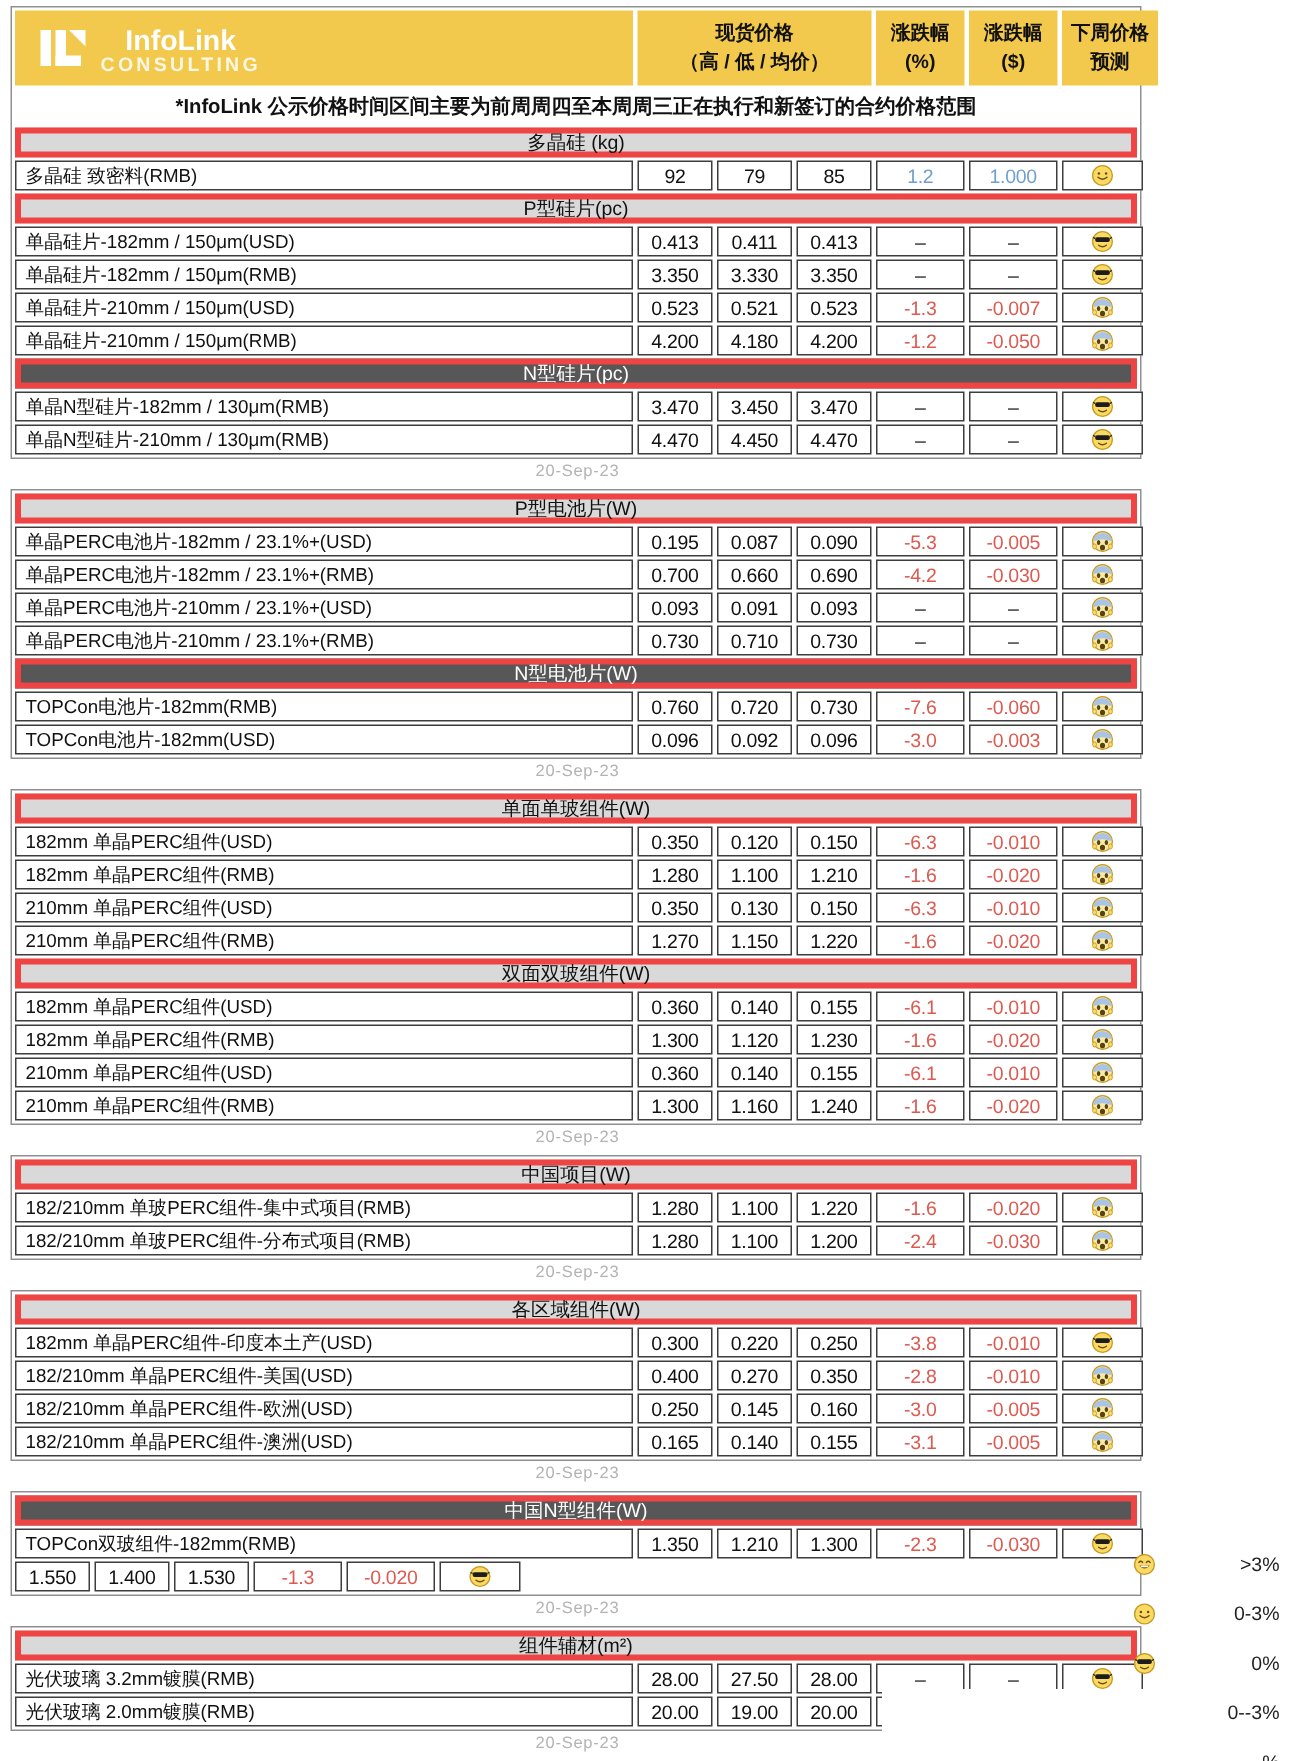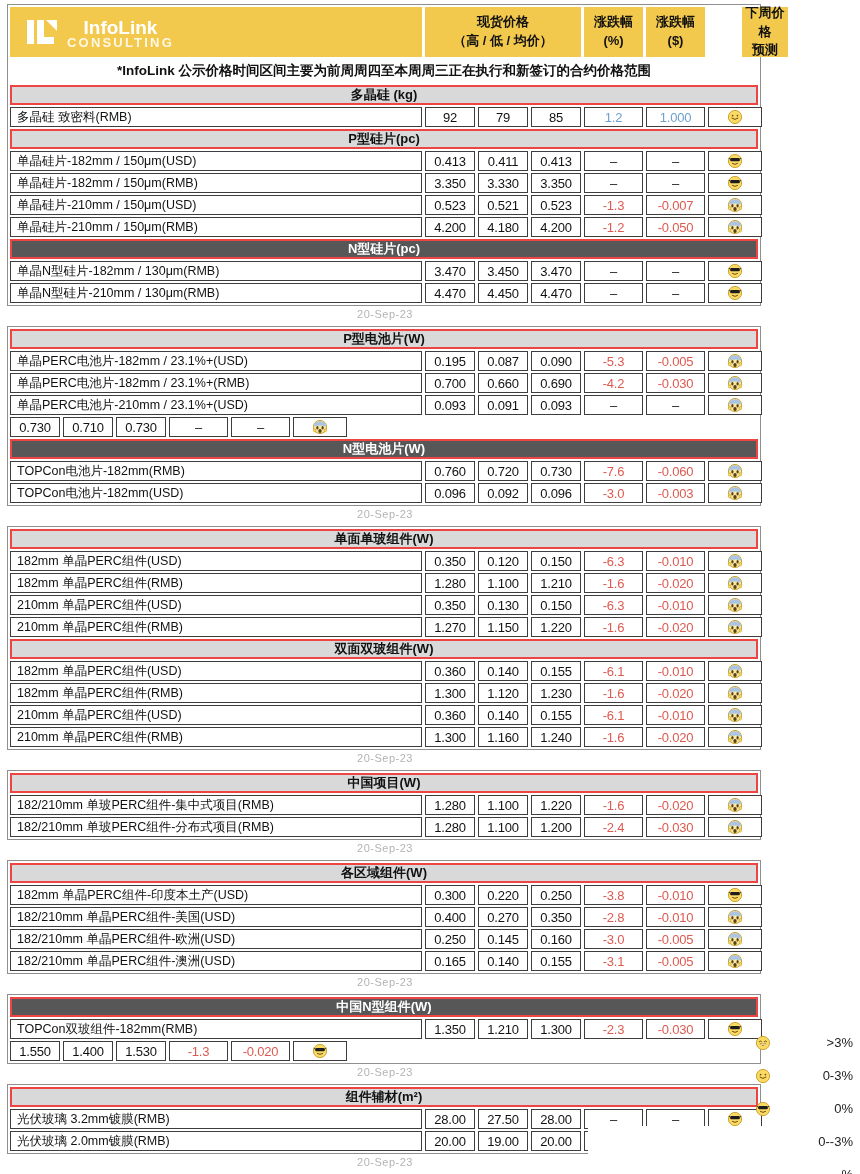--- a/index.html
+++ b/index.html
@@ -10,28 +10,28 @@
   .block{border:1px solid #8f8f8f;background:#fff;padding:2px;display:flex;flex-direction:column;gap:2px;}
   .sections{display:flex;flex-direction:column;gap:2px;}
   .ts{font-size:11px;color:#b3b3b3;margin:2px 0 5px 2px;height:13px;line-height:13px;letter-spacing:.5px;}
   
   .banner{display:flex;gap:3px;height:50px;}
   .bcell{background:var(--c-accent,#F2C94D);display:flex;flex-direction:column;align-items:center;justify-content:center;
          font-weight:bold;font-size:13px;line-height:1.45;box-sizing:border-box;}
   .logo-cell{width:412px;flex:none;flex-direction:row;justify-content:flex-start;padding-left:16px;gap:9px;}
   .c-spot{width:156px;flex:none;}
   .c-pct,.c-usd{width:59px;flex:none;}
-  .c-emo{width:46px;flex:none;margin-left:34px;}
+  .c-emo{width:64px;flex:none;}
   .brand{color:#fff;font-size:19px;font-weight:bold;line-height:20px;}
   .sub{color:rgba(255,255,255,.85);font-size:13px;letter-spacing:2.2px;font-weight:bold;line-height:9px;}
   
   .note{height:24px;display:flex;align-items:center;justify-content:center;font-weight:bold;font-size:13.5px;}
   
-  .section-header{height:20px;box-sizing:border-box;border:2px solid #ef4444;display:flex;align-items:center;
-                  justify-content:center;font-weight:bold;font-size:13px;}
+  .section-header{height:20px;box-sizing:border-box;border:4px solid #ef4444;display:flex;align-items:center;
+                  justify-content:center;font-weight:normal;font-size:13px;}
   .section-header.light{background:var(--c-light,#D9D9D9);color:#111;}
   .section-header.dark{background:var(--c-dark,#575757);color:#fff;}
   .row{display:flex;gap:3px;}
   .cell{box-sizing:border-box;border:1px solid #3d3d3d;height:20px;background:#fff;display:flex;
         align-items:center;justify-content:center;font-size:13px;letter-spacing:-.2px;}
   .cell.name{width:412px;flex:none;justify-content:flex-start;padding-left:6px;font-size:12.5px;letter-spacing:0;}
   .cell.num{width:50px;flex:none;}
   .cell.pct{width:59px;flex:none;}
   .cell.usd{width:59px;flex:none;}
   .cell.emo{width:54px;flex:none;}
@@ -287,20 +287,21 @@
                     <ellipse cx="5.4" cy="8.7" rx="1.15" ry="1.7" fill="#5a4210"></ellipse>
                     <ellipse cx="10.6" cy="8.7" rx="1.15" ry="1.7" fill="#5a4210"></ellipse>
                     <ellipse cx="8" cy="12" rx="1.7" ry="1.9" fill="#5a4210"></ellipse>
                     <ellipse cx="2.7" cy="11.3" rx="1.3" ry="1.7" fill="#FBDA63" stroke="#C79B25" stroke-width="0.6"></ellipse>
                     <ellipse cx="13.3" cy="11.3" rx="1.3" ry="1.7" fill="#FBDA63" stroke="#C79B25" stroke-width="0.6"></ellipse>
                   </svg>
                 </span>
               </div>
             </div>
             <div class="row">
+              <div class="cell name">单晶PERC电池片-210mm / 23.1%+(RMB)</div>
               <div class="cell num">0.730</div>
               <div class="cell num">0.710</div>
               <div class="cell num">0.730</div>
               <div class="cell pct flat">–</div>
               <div class="cell usd flat">–</div>
               <div class="cell emo">
                 <span class="face">
                   <svg width="16" height="16" viewBox="0 0 16 16">
                     <circle cx="8" cy="8" r="6.6" fill="#F8E9A6" stroke="#C79B25" stroke-width="0.9"></circle>
                     <path d="M1.9 6.4 A6.6 6.6 0 0 1 14.1 6.4 L13.5 7.6 Q8 5.3 2.5 7.6 Z" fill="#A9C4E4"></path>

